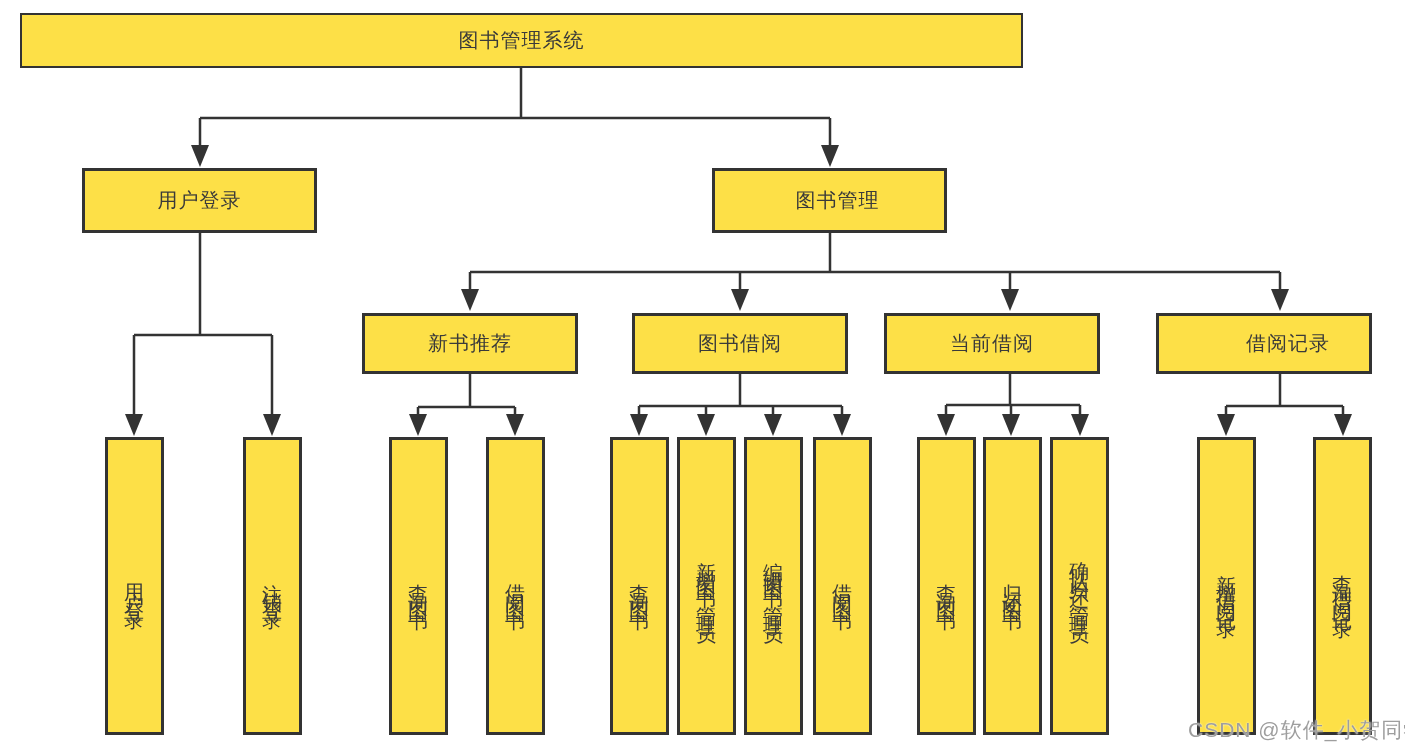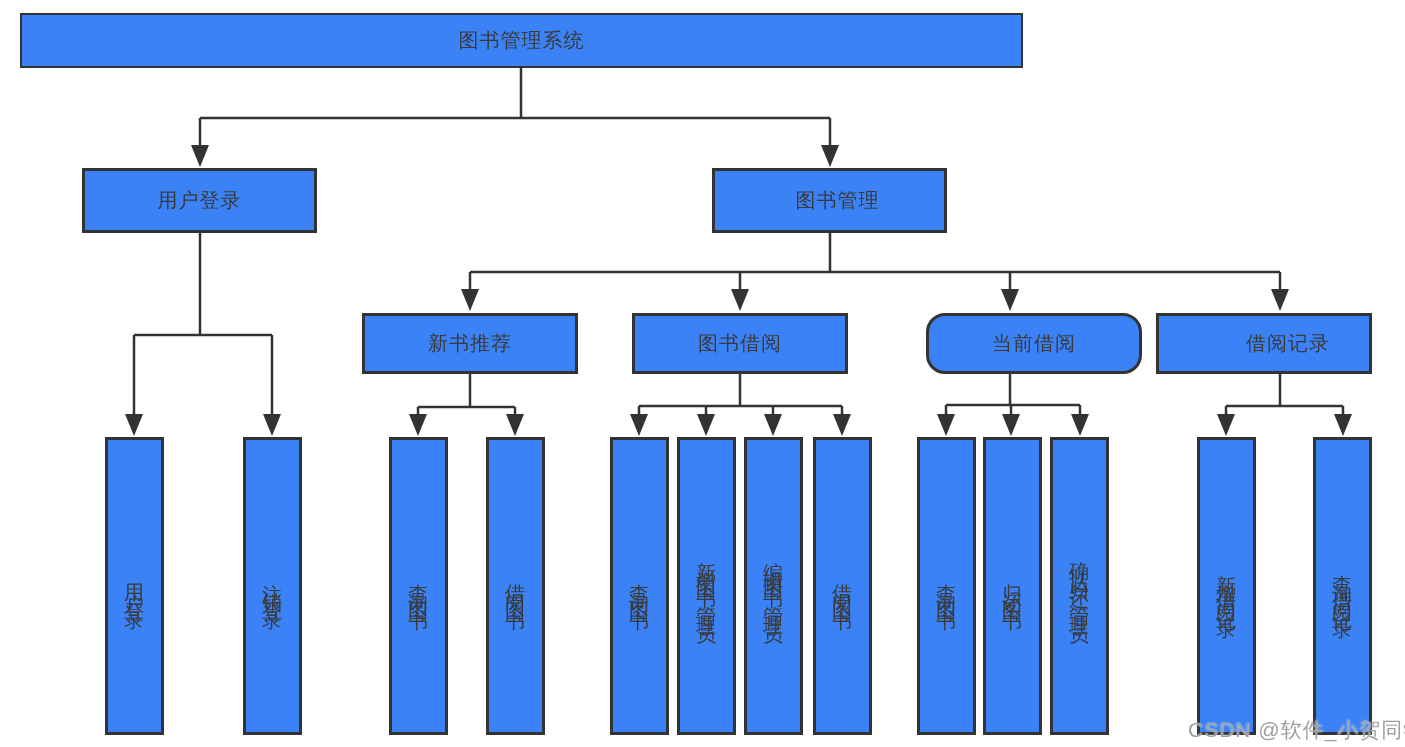--- a/index.html
+++ b/index.html
@@ -15,36 +15,36 @@
     width:1405px;height:747px;
     background:var(--bg);
     font-family:"Liberation Sans","DejaVu Sans",sans-serif;
     color:var(--text);
     overflow:hidden;
   }
   .lines{position:absolute;left:0;top:0;width:1405px;height:747px;pointer-events:none;}
   .node{
     position:absolute;
     box-sizing:border-box;
-    background:#3b82f6;
+    background:#fde047;
     border:3px solid var(--border);
     display:flex;align-items:center;justify-content:center;
     text-align:right;
     font-size:20px;
     letter-spacing:1px;
     color:var(--text);
   }
   .root-node{left:20px;top:13px;width:1003px;height:55px;border-width:2.5px;}
   .l2{top:168px;width:235px;height:65px;}
   .l2.a{left:82px;}
   .l2.b{left:712px;padding-left:16px;}
   .l3{top:313px;width:216px;height:61px;}
   .l3.n1{left:362px;}
   .l3.n2{left:632px;}
-  .l3.n3{left:926px;border-radius:19px;}
+  .l3.n3{left:884px;}
   .l3.n4{left:1156px;padding-left:48px;}
   .leaf{top:437px;width:59px;height:298px;}
   .leaf span{
     writing-mode:vertical-rl;
     text-orientation:mixed;
     font-size:20px;
     letter-spacing:9px;
     line-height:1;
     white-space:nowrap;
   }

